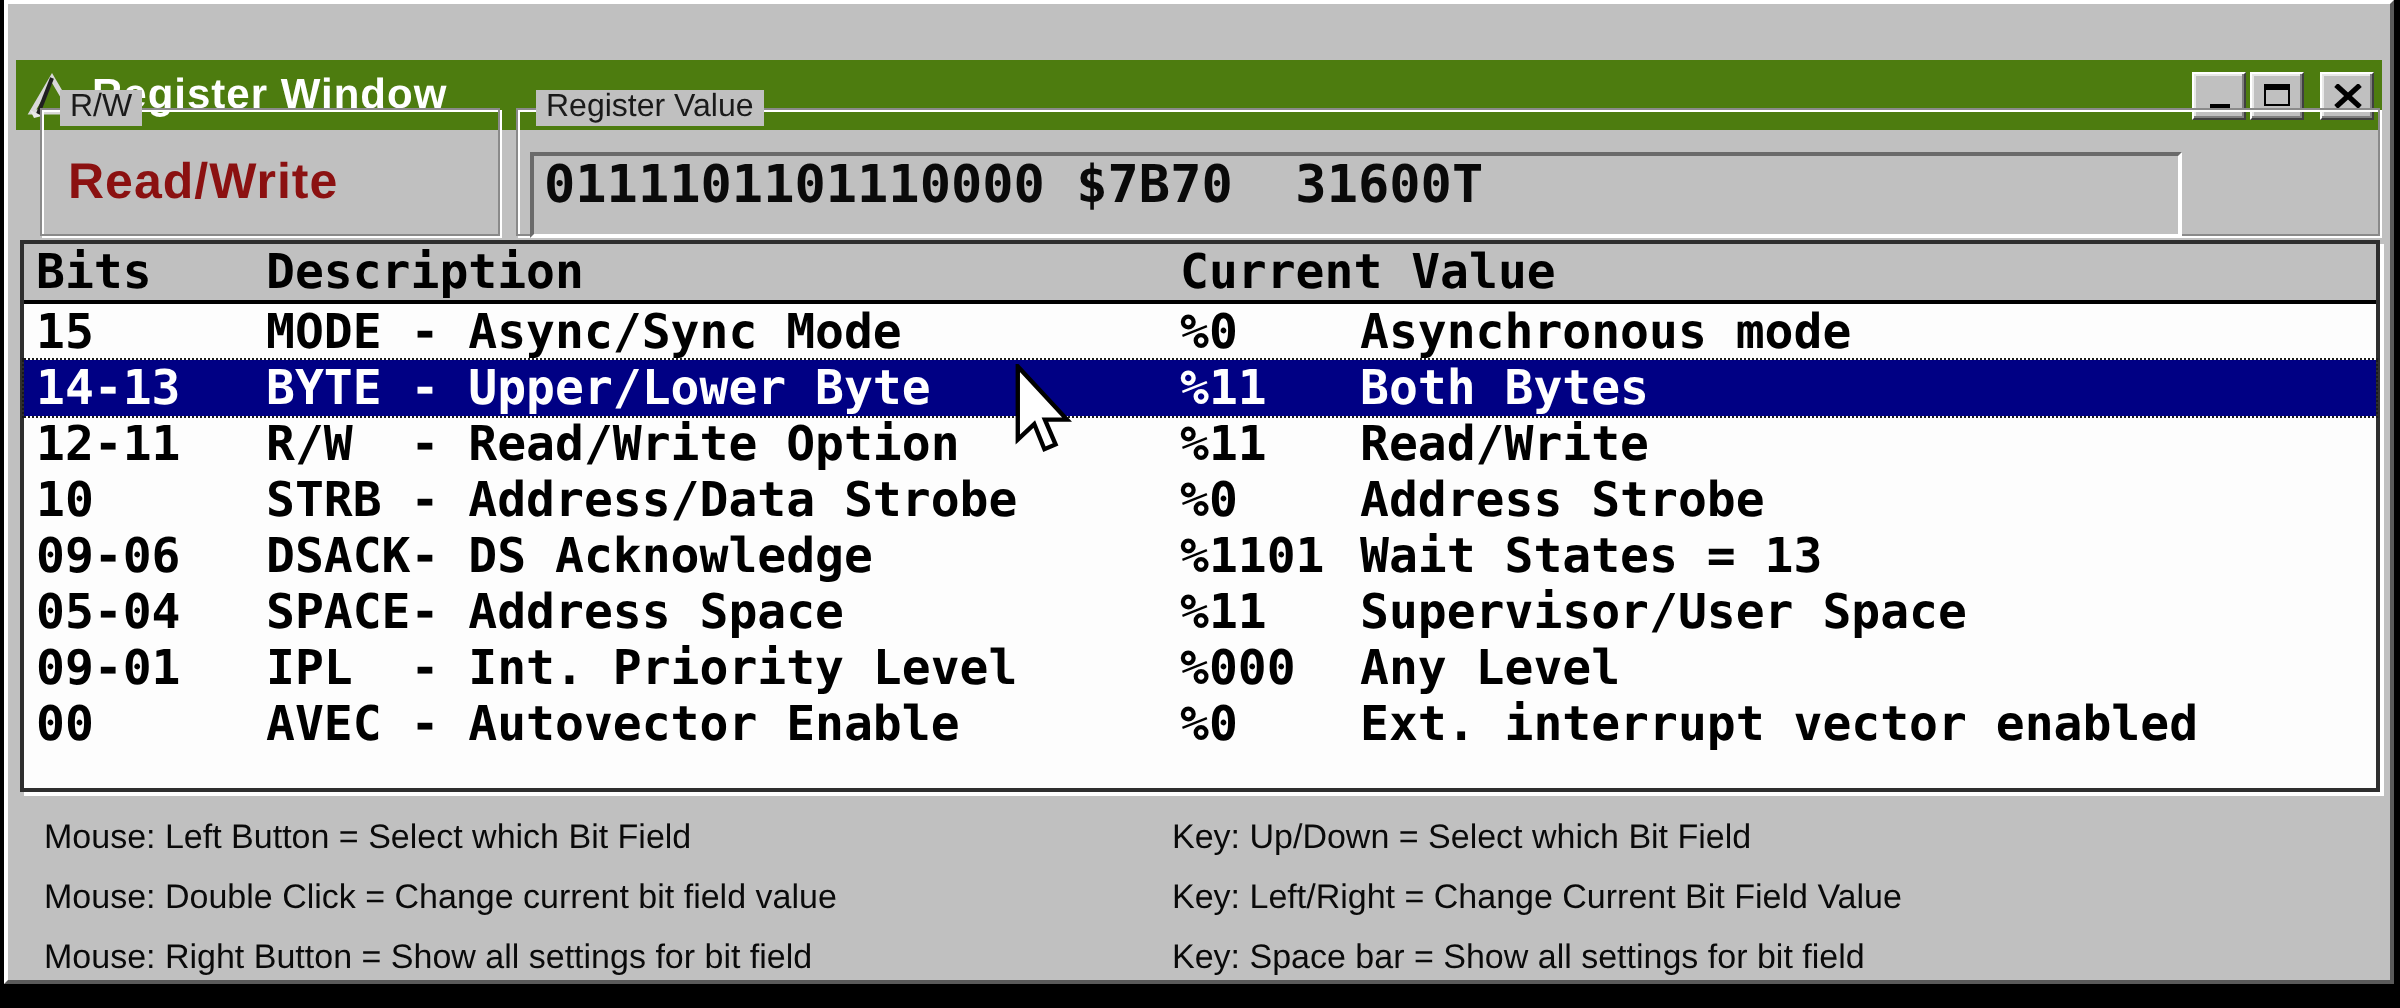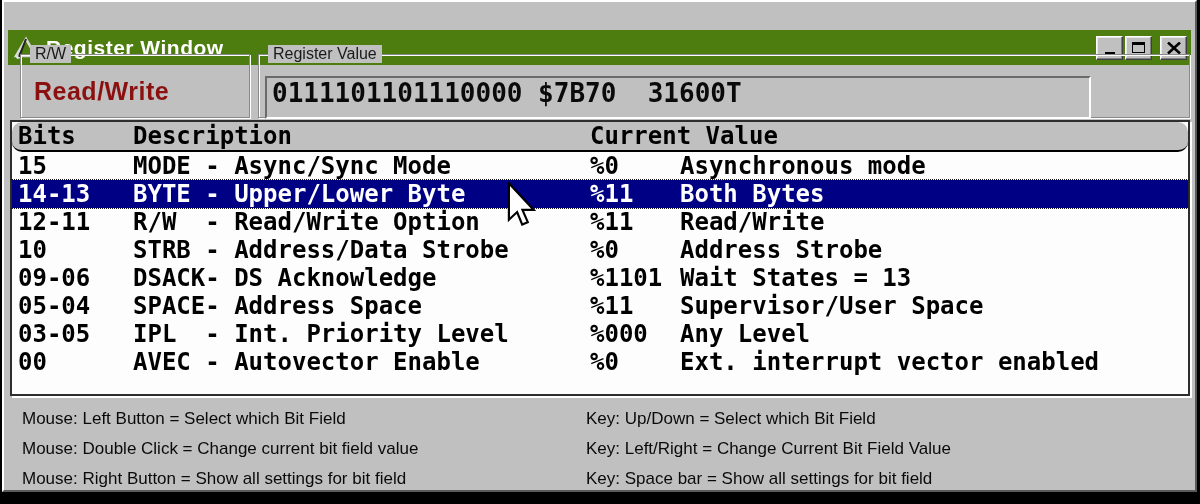--- a/index.html
+++ b/index.html
@@ -76,21 +76,21 @@
     position:absolute; left:6px; top:118px; width:1180px; height:276px;
     background:#fdfdfd;
     border:2px solid #2e2e2e;
     box-shadow:2px 2px 0 #ffffff;
     font-family:"DejaVu Sans Mono", monospace;
     font-weight:bold; font-size:24px; color:#000;
   }
   .list-header {
     height:30px; background:#c0c0c0; border-bottom:2px solid #000;
     display:grid; grid-template-columns:115px 457px 90px 1fr;
-    padding-left:6px; align-items:center; white-space:pre;border-radius:10px;
+    padding-left:6px; align-items:center; white-space:pre;
   }
   .list-row {
     height:28px; line-height:28px;
     display:grid; grid-template-columns:115px 457px 90px 1fr;
     padding-left:6px; white-space:pre;
     background:#fdfdfd; color:#000;
   }
   .list-row.selected {
     background:#000084; color:#ffffff;
     outline:1px dotted #1a1a1a; outline-offset:0px;
@@ -181,21 +181,21 @@
     <span class="col">%1101</span>
     <span class="col">Wait States = 13</span>
   </div>
         <div class="list-row">
     <span class="col">05-04</span>
     <span class="col">SPACE- Address Space</span>
     <span class="col">%11</span>
     <span class="col">Supervisor/User Space</span>
   </div>
         <div class="list-row">
-    <span class="col">03-05</span>
+    <span class="col">09-01</span>
     <span class="col">IPL  - Int. Priority Level</span>
     <span class="col">%000</span>
     <span class="col">Any Level</span>
   </div>
         <div class="list-row">
     <span class="col">00</span>
     <span class="col">AVEC - Autovector Enable</span>
     <span class="col">%0</span>
     <span class="col">Ext. interrupt vector enabled</span>
   </div>

